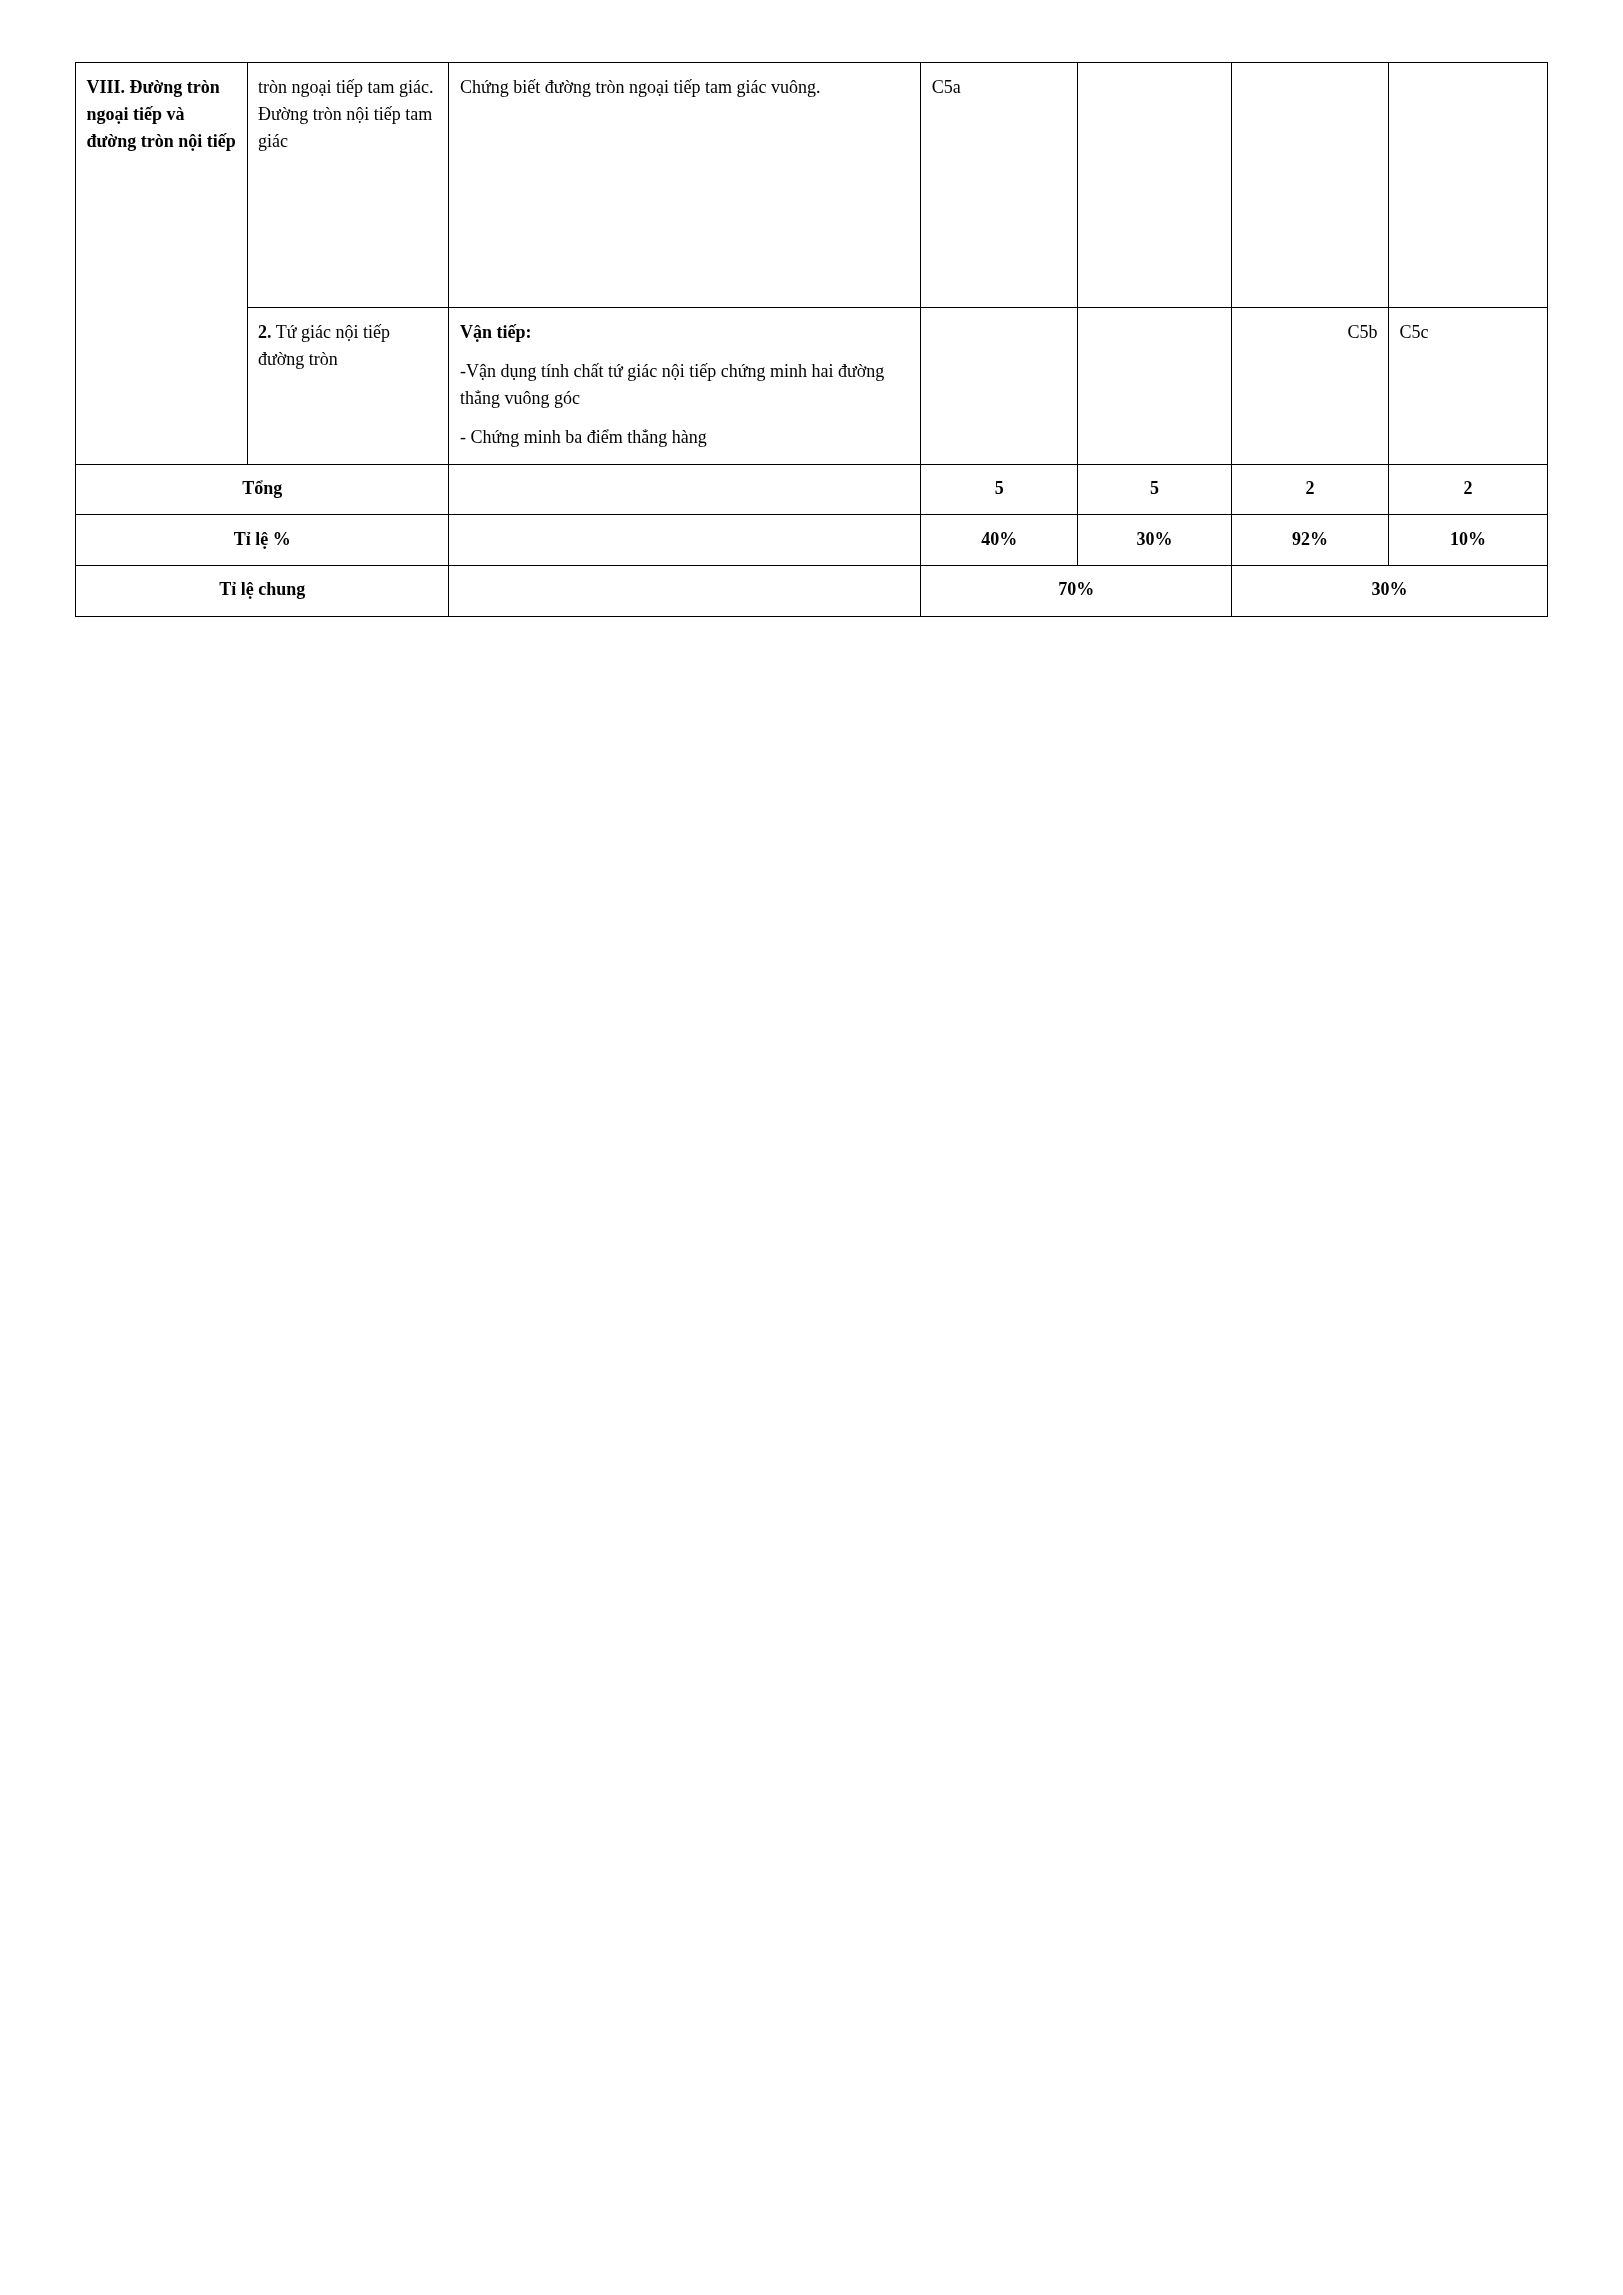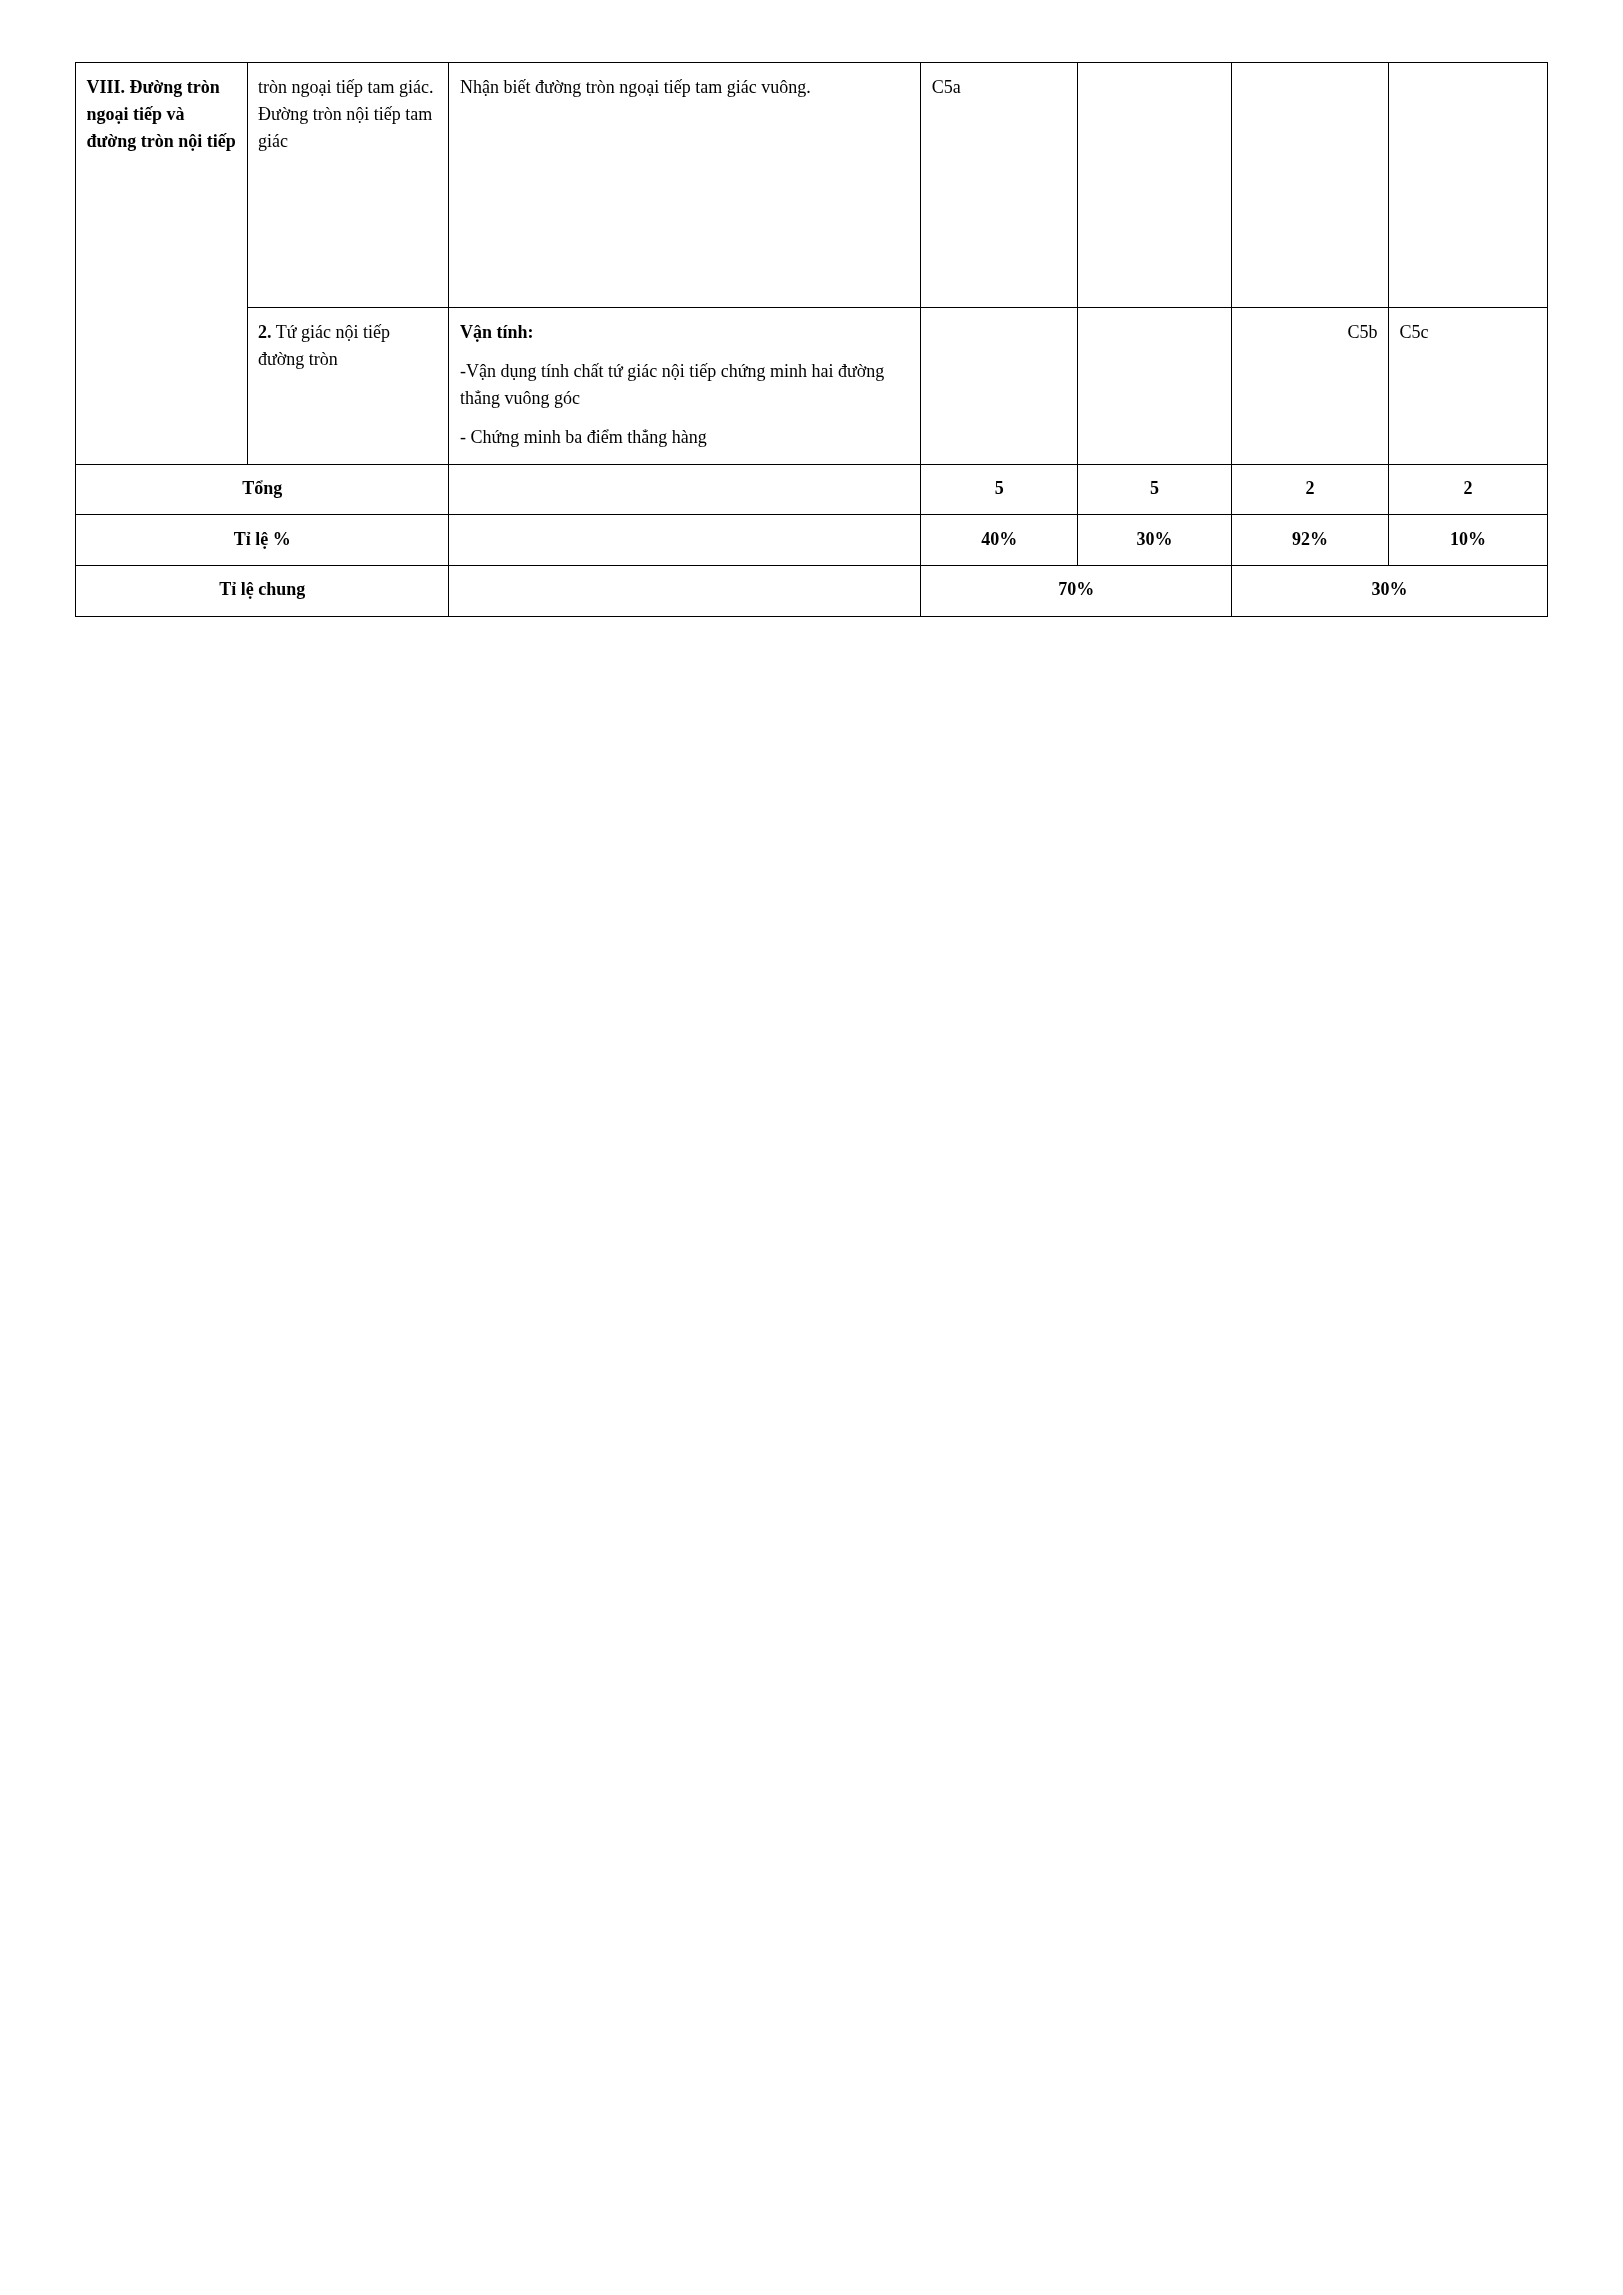--- a/index.html
+++ b/index.html
@@ -114,35 +114,35 @@
         <col class="c-th">
         <col class="c-vd">
         <col class="c-vdc">
       </colgroup>
       <tbody>
 
         <tr>
           <td class="topic-cell" rowspan="2">VIII. Đường tròn ngoại tiếp và đường tròn nội tiếp</td>
           <td class="unit-cell">tròn ngoại tiếp tam giác. Đường tròn nội tiếp tam giác</td>
           <td class="level-cell tall">
-            <p>Nhận biết đường tròn ngoại tiếp tam giác vuông.</p>
+            <p>Chứng biết đường tròn ngoại tiếp tam giác vuông.</p>
           </td>
           <td class="code-cell">C5a</td>
           <td class="code-cell empty-cell"></td>
           <td class="code-cell empty-cell"></td>
           <td class="code-cell empty-cell"></td>
         </tr>
 
         <tr>
           <td class="unit-cell">
             <span class="bold">2.</span>
             <span>Tứ giác nội tiếp đường tròn</span>
           </td>
           <td class="level-cell">
-            <p class="bold">Vận tính:</p>
+            <p class="bold">Vận tiếp:</p>
             <p>-Vận dụng tính chất tứ giác nội tiếp chứng minh hai đường thẳng vuông góc</p>
             <p>- Chứng minh ba điểm thẳng hàng</p>
           </td>
           <td class="code-cell empty-cell"></td>
           <td class="code-cell empty-cell"></td>
           <td class="code-cell code-mid">C5b</td>
           <td class="code-cell code-bottom">C5c</td>
         </tr>
 
         <tr>

